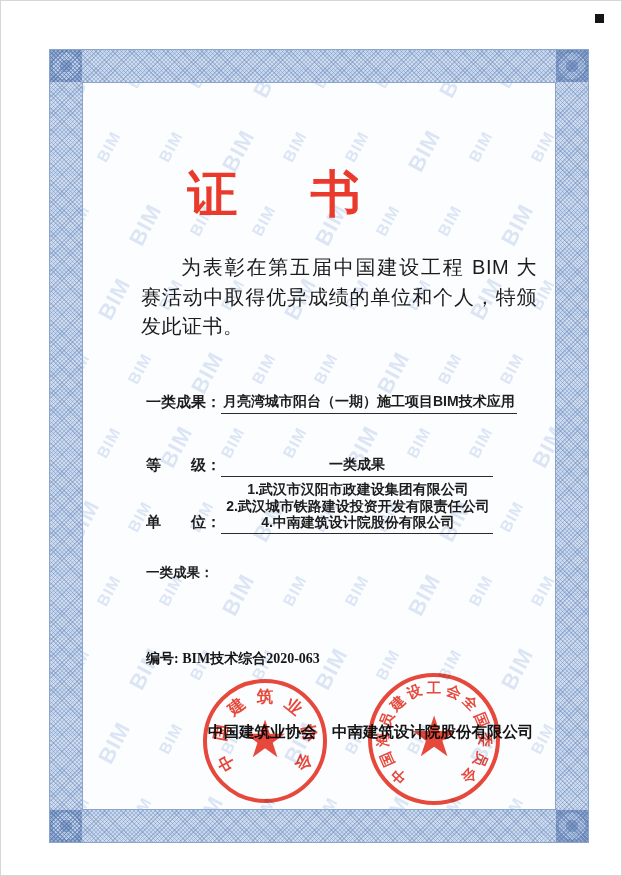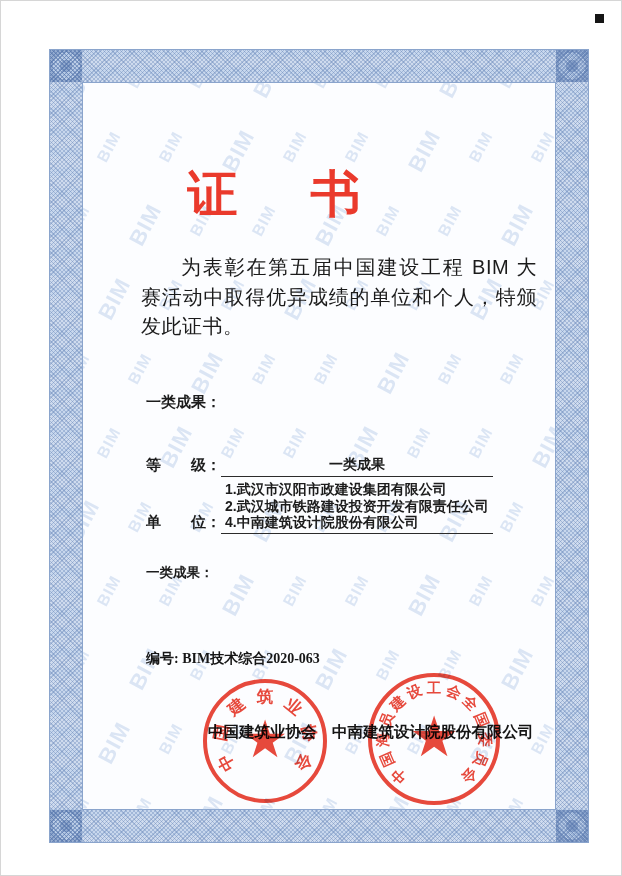--- a/index.html
+++ b/index.html
@@ -36,21 +36,21 @@
   .body-text{position:absolute;left:140px;top:252px;width:396px;
          font-size:20px;line-height:29.5px;letter-spacing:.5px;
          text-align:justify;text-indent:2em;color:#1b1b1b;}
   .field-row{position:absolute;left:145px;width:347px;display:flex;align-items:flex-end;}
   .field-label{flex:0 0 auto;font-size:15px;font-weight:700;white-space:nowrap;padding-bottom:2px;}
   .field-value{flex:1 1 auto;border-bottom:1.5px solid #2b2b2b;font-size:14px;font-weight:700;
          text-align:center;padding:0 2px 2px 2px;white-space:nowrap;}
   .row-project{top:392px;}
   .row-grade{top:455px;}
   .row-unit{top:480px;}
-  .row-unit .field-value{text-align:left;padding-left:4px;line-height:16.5px;}
+  .row-unit .field-value{text-align:center;padding-left:4px;line-height:16.5px;}
   .row-authors{top:563px;width:345px;}
   .row-authors .field-label{font-size:13.5px;}
   .serial{position:absolute;left:145px;top:649px;font-family:"Liberation Serif",serif;
          font-size:14px;font-weight:700;color:#161616;}
   .issuers{position:absolute;left:207px;top:721px;font-size:15.5px;font-weight:700;
          white-space:nowrap;color:#141414;z-index:5;}
   .date-line{position:absolute;left:327px;top:753px;font-size:18px;font-weight:600;
          color:#141414;z-index:5;}
   
   .seal{position:absolute;border:4px solid #e8392b;border-radius:50%;
@@ -165,20 +165,21 @@
       <span class="wm" style="left: 352px; top: 722px; font-size: 16px;">BIM</span>
       <span class="wm" style="left: 414px; top: 722px; font-size: 16px;">BIM</span>
     </div>
 
   <div class="title">证 书</div>
 
   <div class="body-text">为表彰在第五届中国建设工程 BIM 大赛活动中取得优异成绩的单位和个人，特颁发此证书。</div>
 
   <div class="field-row row-project">
     <span class="field-label">一类成果：</span>
+    <span class="field-value">月亮湾城市阳台（一期）施工项目BIM技术应用</span>
   </div>
 
   <div class="field-row row-grade">
     <span class="field-label">等　　级：</span>
     <span class="field-value">一类成果</span>
   </div>
 
   <div class="field-row row-unit">
     <span class="field-label">单　　位：</span>
     <span class="field-value">

